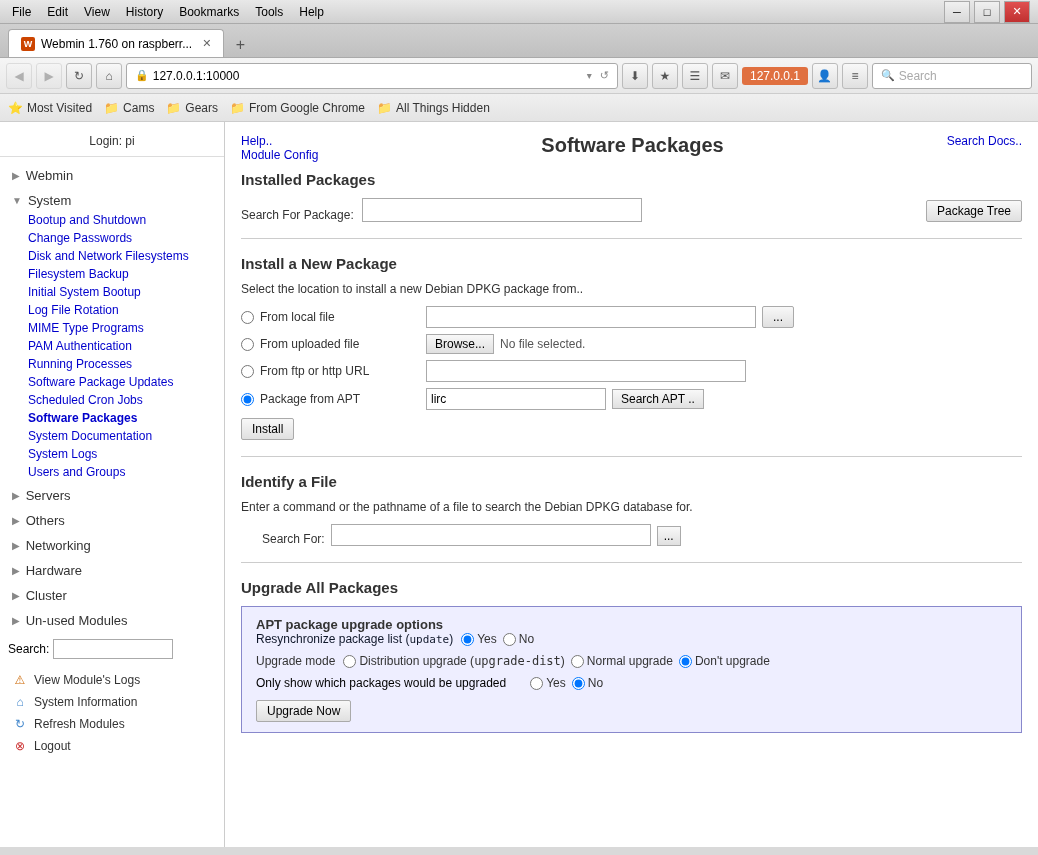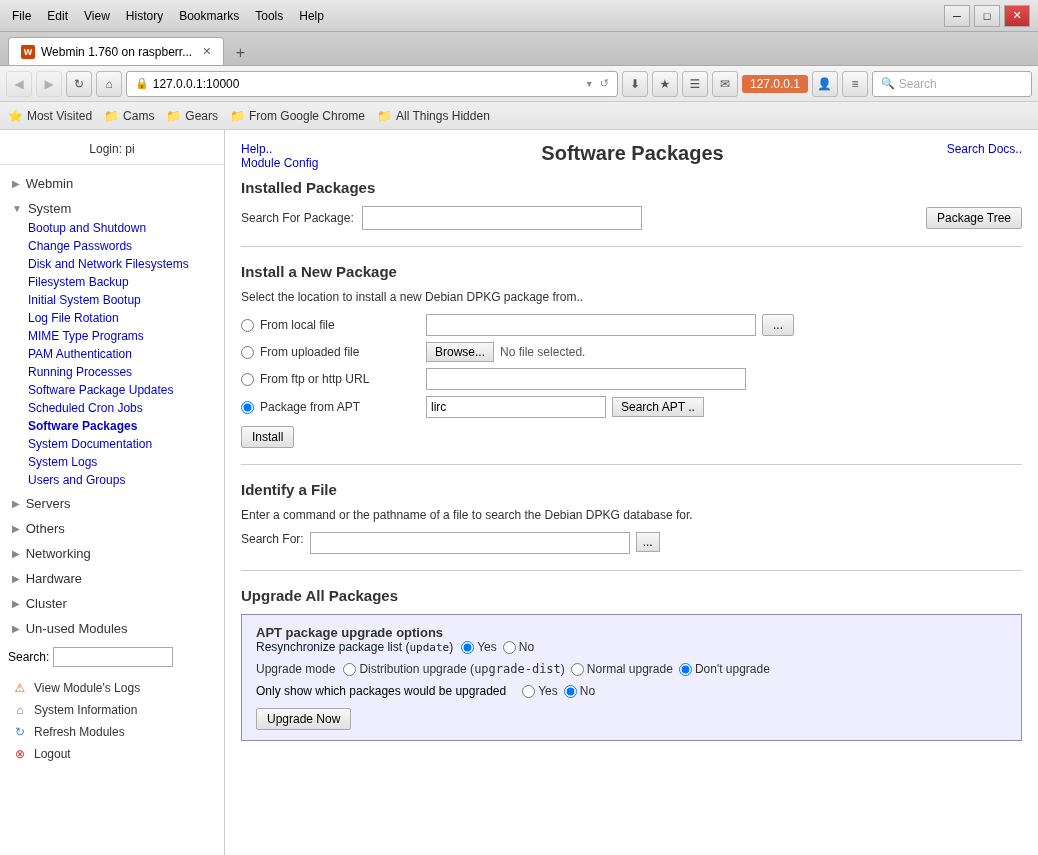--- a/index.html
+++ b/index.html
@@ -1,21 +1,21 @@
 <!DOCTYPE html>
 <html><head>
   <meta charset="utf-8">
   <style>
     * { box-sizing: border-box; margin: 0; padding: 0; }
     body { font-family: Arial, sans-serif; font-size: 13px; background: #d9d9d9; overflow: hidden; }
 
     
     .browser-titlebar {
       background: linear-gradient(to bottom, #e8e8e8, #d0d0d0);
-      height: 32px;
+      height: 24px;
       display: flex;
       align-items: center;
       padding: 0 8px;
       border-bottom: 1px solid #aaa;
       justify-content: space-between;
     }
     .browser-titlebar-left { display: flex; align-items: center; gap: 8px; }
     .browser-titlebar-right { display: flex; align-items: center; gap: 4px; }
     .window-btn { width: 26px; height: 22px; border: 1px solid #aaa; background: linear-gradient(to bottom, #f0f0f0, #d8d8d8); cursor: pointer; display: flex; align-items: center; justify-content: center; font-size: 11px; }
     .window-btn.close { background: linear-gradient(to bottom, #e05050, #c03030); color: white; }
@@ -196,21 +196,21 @@
       border: none;
       border-top: 1px solid #ccc;
       margin: 16px 0;
     }
 
     .installed-packages {
       margin-bottom: 16px;
     }
     .search-package-row {
       display: flex;
-      align-items: center;
+      align-items: flex-end;
       gap: 8px;
       margin-bottom: 8px;
     }
     .search-label {
       font-size: 12px;
       color: #333;
       white-space: nowrap;
     }
     .search-input {
       width: 280px;
@@ -257,22 +257,23 @@
     .no-file-text { font-size: 12px; color: #555; }
     .apt-input { width: 180px; }
     .search-apt-btn { padding: 2px 8px; border: 1px solid #aaa; background: linear-gradient(to bottom, #f8f8f8, #e0e0e0); cursor: pointer; font-size: 12px; }
 
     .install-btn-row { margin-top: 8px; }
 
     .identify-section { margin-bottom: 8px; }
     .identify-description { font-size: 12px; color: #333; margin-bottom: 10px; }
     .search-for-row {
       display: flex;
-      align-items: flex-start;
+      align-items: flex-end;
       gap: 6px;
+      margin-left: 21px;
     }
     .search-for-label { font-size: 12px; color: #333; white-space: nowrap; }
     .search-for-input { width: 320px; height: 22px; border: 1px solid #aaa; padding: 0 4px; font-size: 12px; }
     .small-btn { padding: 2px 6px; border: 1px solid #aaa; background: linear-gradient(to bottom, #f8f8f8, #e0e0e0); cursor: pointer; font-size: 12px; }
 
     .upgrade-section { }
     .upgrade-box {
       border: 1px solid #8888cc;
       background: #eeeeff;
       padding: 10px 14px;
@@ -290,21 +291,21 @@
       font-size: 12px;
     }
     .upgrade-row-label { color: #0f172a; }
     .upgrade-row-label code { font-family: monospace; font-size: 11px; }
     .upgrade-mode-label { color: #333; }
     .radio-group { display: flex; align-items: center; gap: 6px; }
     .radio-group label { display: flex; align-items: center; gap: 3px; font-size: 12px; color: #333; cursor: pointer; }
     .only-show-row {
       display: flex;
       align-items: center;
-      gap: 16px;
+      gap: 24px;
       margin-bottom: 10px;
       font-size: 12px;
     }
 
     
     .icon-warning { color: #cc6600; }
     .icon-home { color: #4488cc; }
     .icon-refresh { color: #4488cc; }
     .icon-logout { color: #cc3333; }
     .icon-arrow-right { color: #888; }

